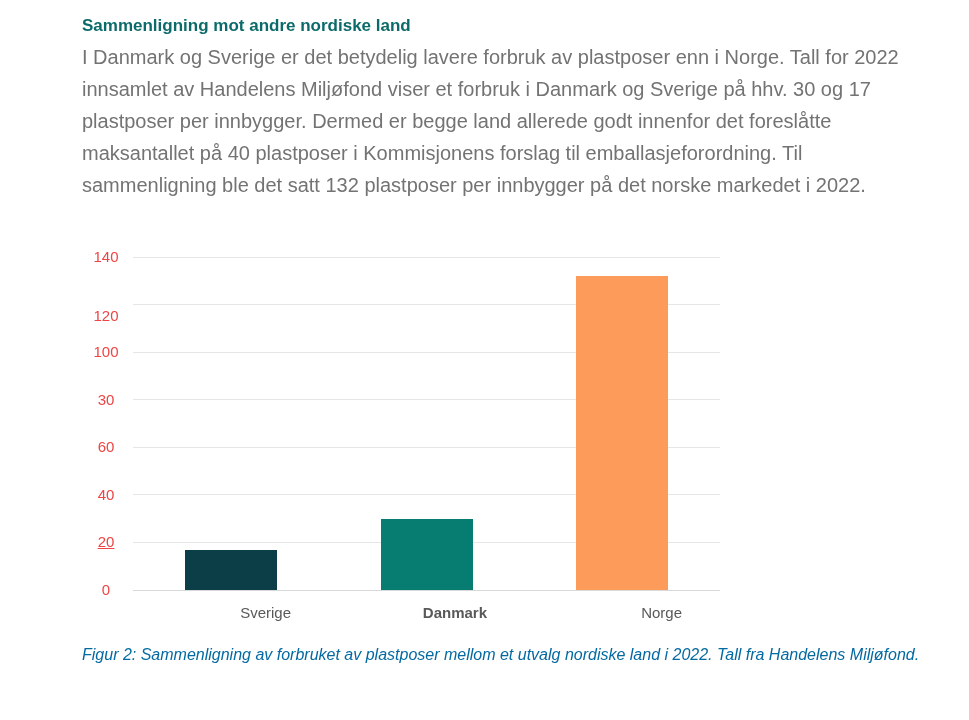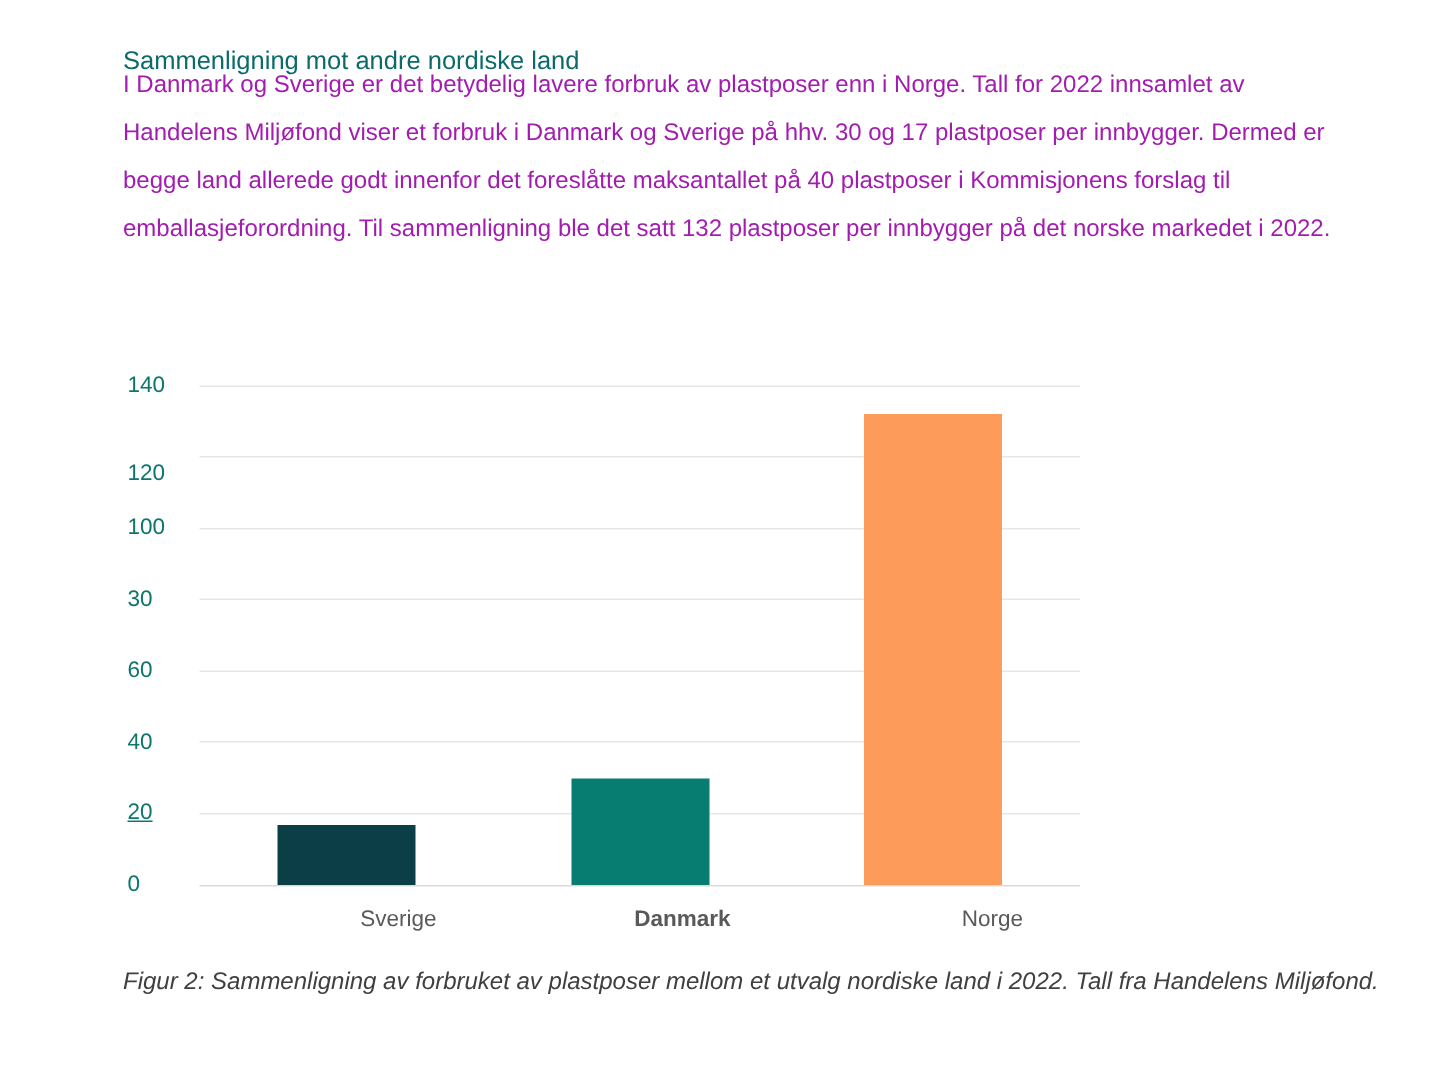--- a/index.html
+++ b/index.html
@@ -4,62 +4,62 @@
 <style>
   html,body{margin:0;padding:0;background:#ffffff;}
   .screen{
     position:relative;
     width:969px;height:720px;
     background:#ffffff;
     overflow:hidden;
     font-family:"Liberation Sans", sans-serif;
   }
   .heading{
-    position:absolute;left:82px;top:31px;
+    position:absolute;left:82px;top:16px;
     margin:0;
-    font-size:17px;font-weight:normal;
+    font-size:17px;font-weight:bold;
     color:#0c6b6a;
   }
   .body-text{
     position:absolute;left:82px;top:41px;
     margin:0;width:824px;
-    font-size:16px;line-height:32px;
-    color:#a21caf;
+    font-size:20px;line-height:32px;
+    color:#737373;
   }
   .chart{
     position:absolute;left:0;top:240px;
     width:969px;height:392px;
   }
   .gridline{
     position:absolute;height:1px;
     background:#e6e6e6;
   }
   .axisline{
     position:absolute;height:1px;
     background:#d9d9d9;
   }
   .ytick{
     position:absolute;
     font-size:15px;line-height:20px;
-    color:#0f766e;text-align:left;
+    color:#ef4444;text-align:center;
   }
   .xtick{
     position:absolute;
     font-size:15px;line-height:20px;
     color:#595959;text-align:right;
   }
   .bar{
     position:absolute;
   }
   .caption{
     position:absolute;left:82px;top:644px;
     margin:0;width:840px;
     font-size:16px;line-height:22px;
     font-style:italic;
-    color:#404040;
+    color:#0369a1;
   }
 </style>
 </head>
 <body>
 
 <div class="screen">
 
   <h2 class="heading">Sammenligning mot andre nordiske land</h2>
 
   <p class="body-text">I Danmark og Sverige er det betydelig lavere forbruk av plastposer enn i Norge. Tall for 2022 innsamlet av Handelens Miljøfond viser et forbruk i Danmark og Sverige på hhv. 30 og 17 plastposer per innbygger. Dermed er begge land allerede godt innenfor det foreslåtte maksantallet på 40 plastposer i Kommisjonens forslag til emballasjeforordning. Til sammenligning ble det satt 132 plastposer per innbygger på det norske markedet i 2022.</p>

